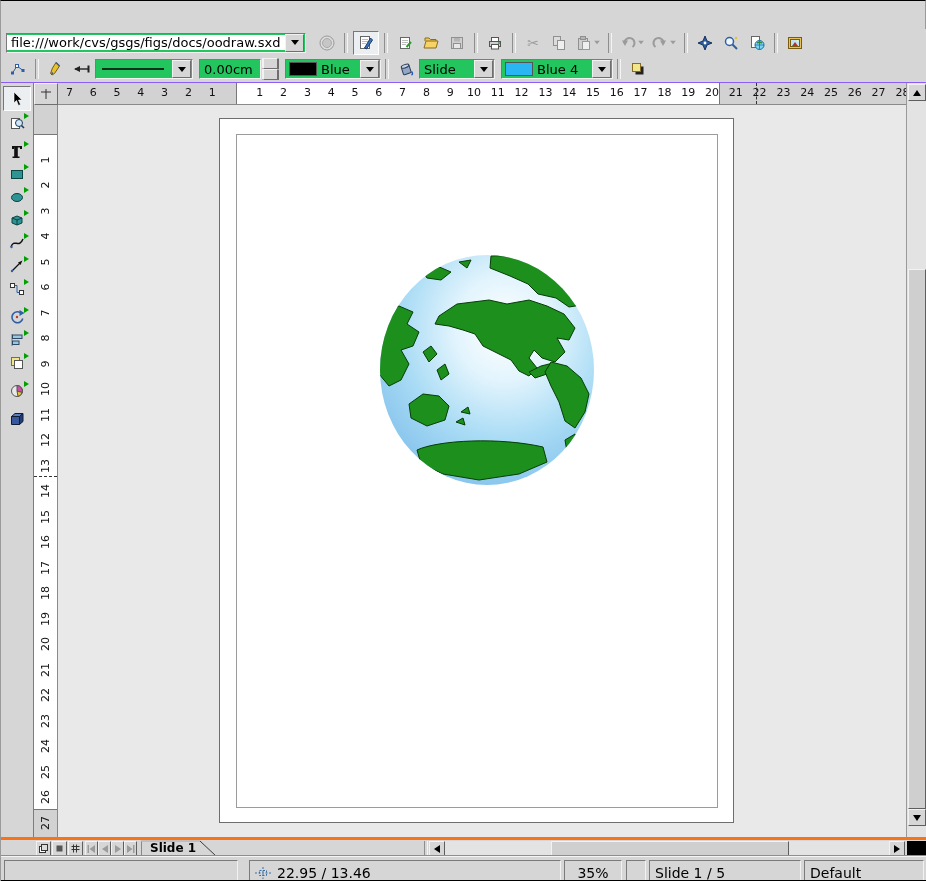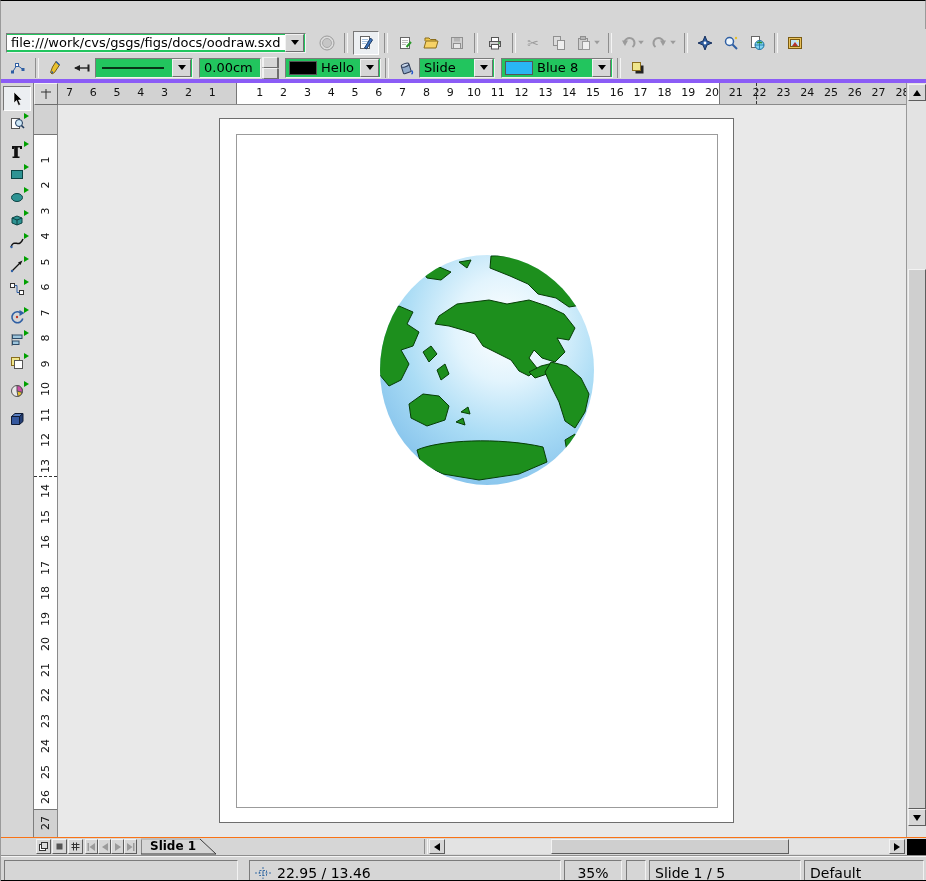--- a/index.html
+++ b/index.html
@@ -10,21 +10,21 @@
 
   
   #menubar{position:absolute;left:0;top:0;width:926px;height:26px;background:#d6d6d6;
            border-bottom:2px solid #4a4a4a;display:flex;align-items:center;padding-left:6px;box-sizing:border-box;}
   .menu-item{padding:2px 10px;cursor:default;white-space:nowrap;}
   .menu-item u{text-decoration:underline;}
 
   
   .bar{position:absolute;left:0;width:926px;height:27px;background:#d6d6d6;display:flex;align-items:center;box-sizing:border-box;}
   #funcbar{top:28px;}
-  #objbar{top:55px;border-bottom:4px solid #8b5cf6;height:27px;}
+  #objbar{top:55px;border-bottom:1px solid #8b5cf6;height:27px;}
   .sep{width:2px;height:20px;margin:0 4px;border-left:1px solid #8e8e8e;border-right:1px solid #f4f4f4;}
   .tbtn{width:24px;height:22px;display:flex;align-items:center;justify-content:center;margin:0 1px;position:relative;}
   .tbtn.pressed{background:#eceff2;border:1px solid;border-color:#777 #fff #fff #777;}
   .combo{height:20px;background:#22c55e;border:1px solid;border-color:#7b7b7b #f2f2f2 #f2f2f2 #7b7b7b;
          display:flex;align-items:center;box-sizing:border-box;position:relative;}
   .combo .val{flex:1;padding:0 4px;white-space:nowrap;overflow:hidden;font-size:13px;}
   .drop{width:17px;height:16px;background:#d6d6d6;border:1px solid;border-color:#f2f2f2 #6e6e6e #6e6e6e #f2f2f2;
         display:flex;align-items:center;justify-content:center;margin-right:1px;}
   .caret{width:0;height:0;border-left:4px solid transparent;border-right:4px solid transparent;border-top:5px solid #000;}
   .swatch{width:26px;height:12px;border:1px solid #555;margin-left:3px;flex:none;}
@@ -74,21 +74,21 @@
   #vscroll{position:absolute;left:905px;top:0;width:21px;height:754px;background:#e3e3e3;border-left:1px solid #999;box-sizing:border-box;}
   #vscroll .up{position:absolute;left:1px;top:1px;width:18px;height:17px;}
   #vscroll .dn{position:absolute;left:1px;top:726px;width:18px;height:17px;}
   #vscroll .thumb{position:absolute;left:1px;top:186px;width:18px;height:540px;}
   .arr-u{width:0;height:0;border-left:4px solid transparent;border-right:4px solid transparent;border-bottom:6px solid #000;}
   .arr-d{width:0;height:0;border-left:4px solid transparent;border-right:4px solid transparent;border-top:6px solid #000;}
   .arr-l{width:0;height:0;border-top:4px solid transparent;border-bottom:4px solid transparent;border-right:6px solid #000;}
   .arr-r{width:0;height:0;border-top:4px solid transparent;border-bottom:4px solid transparent;border-left:6px solid #000;}
 
   
-  #bottombar{position:absolute;left:0;top:836px;width:926px;height:18px;background:#d6d6d6;border-top:1px solid #f97316;box-sizing:border-box;}
+  #bottombar{position:absolute;left:0;top:836px;width:926px;height:18px;background:#d6d6d6;border-top:3px solid #f97316;box-sizing:border-box;}
   .mbtn{position:absolute;top:1px;width:15px;height:15px;}
   .nbtn{position:absolute;top:1px;width:13px;height:15px;}
   #slidetab{position:absolute;left:140px;top:0;width:78px;height:17px;}
   #slidetab span{position:absolute;left:9px;top:1px;font-weight:bold;font-size:12px;}
   #tabsplit{position:absolute;left:423px;top:1px;width:2px;height:15px;border-left:1px solid #8e8e8e;border-right:1px solid #f4f4f4;}
   #hscroll-left{position:absolute;left:428px;top:1px;width:16px;height:15px;}
   #hscroll-trough{position:absolute;left:444px;top:1px;width:444px;height:15px;background:#e3e3e3;}
   #hscroll-thumb{position:absolute;left:106px;top:0;width:238px;height:15px;}
   #hscroll-right{position:absolute;left:888px;top:1px;width:16px;height:15px;}
   #corner-sizer{position:absolute;left:906px;top:1px;width:19px;height:16px;background:#000;}
@@ -272,21 +272,21 @@
             <div class="tri-up"></div>
           </div>
         <div>
             <div class="tri-dn"></div>
           </div>
       </div>
     </div>
     <div style="width:6px"></div>
     <div class="combo" style="width:96px">
       <div class="swatch" id="lineSwatch" style="background: rgb(0, 0, 0);"></div>
-      <div class="val">Hello</div>
+      <div class="val">Blue</div>
       <div class="drop">
           <div class="caret"></div>
         </div>
     </div>
     <div class="sep"></div>
     <div class="tbtn">
       <svg width="17" height="16">
         <g transform="rotate(-18 8 8)">
           <rect x="4" y="5" width="8" height="8" rx="1" fill="#8fa8c8" stroke="#2c3a55"></rect>
           <ellipse cx="8" cy="5" rx="4" ry="1.6" fill="#c6d4e8" stroke="#2c3a55"></ellipse>
@@ -296,21 +296,21 @@
     </div>
     <div class="combo" style="width:76px">
       <div class="val">Slide</div>
       <div class="drop">
           <div class="caret"></div>
         </div>
     </div>
     <div style="width:6px"></div>
     <div class="combo" style="width:112px">
       <div class="swatch" id="fillSwatch" style="background: rgb(41, 182, 243);"></div>
-      <div class="val">Blue 8</div>
+      <div class="val">Blue 4</div>
       <div class="drop">
           <div class="caret"></div>
         </div>
     </div>
     <div class="sep"></div>
     <div class="tbtn">
       <svg width="16" height="16">
         <rect x="5.5" y="5.5" width="8" height="8" fill="#222"></rect>
         <rect x="2.5" y="2.5" width="8" height="8" fill="#f0e68c" stroke="#8a6d1c"></rect>
       </svg>

